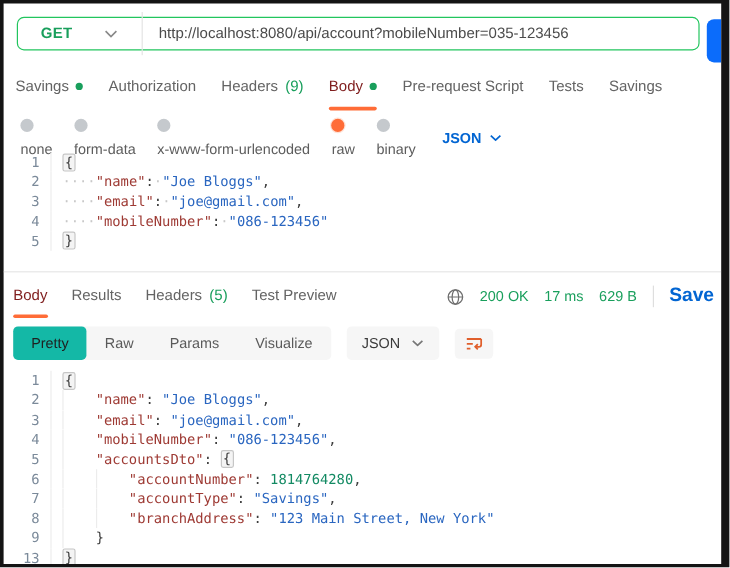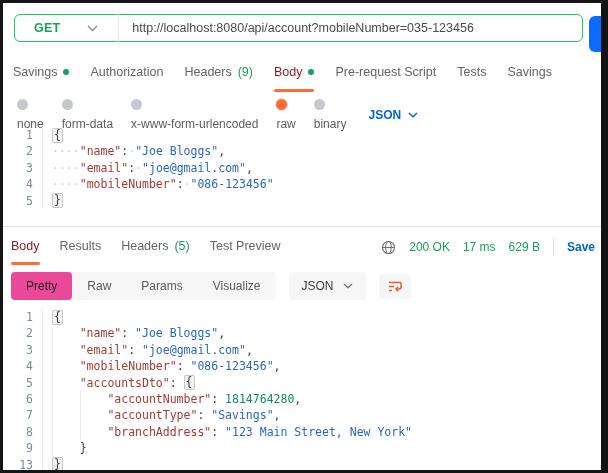--- a/index.html
+++ b/index.html
@@ -49,27 +49,27 @@
 
   .hr1{position:absolute;top:223px;left:0;right:0;height:1px;background:#e6e6e6;}
 
   
   .resphead{position:absolute;top:224px;left:0;right:0;height:38px;display:flex;align-items:flex-end;padding:0 6px 0 8px;box-sizing:border-box;}
   .resptabs{display:flex;gap:20px;}
   .resptabs .tab{padding:10px 0 12px;}
   .status{margin-left:auto;display:flex;align-items:center;gap:13px;padding-bottom:9px;margin-top:42px;}
   .stat{color:var(--green);font-size:12px;white-space:nowrap;}
   .vsep{width:1px;height:18px;background:#dedede;}
-  .save{color:var(--link-blue);font-weight:700;font-size:12px;white-space:nowrap;cursor:pointer;}
+  .save{color:var(--link-blue);font-weight:700;font-size:16px;white-space:nowrap;cursor:pointer;}
 
   
   .views{position:absolute;top:269px;left:8px;display:flex;gap:13px;align-items:center;}
   .vgroup{display:flex;background:#f6f6f6;border-radius:4px;}
   .vbtn{padding:7px 15px;font-size:12px;color:#5a5a5a;border-radius:4px;cursor:pointer;}
-  .vbtn.active{background:#ec4899;color:#1f1f1f;}
+  .vbtn.active{background:#14b8a6;color:#1f1f1f;}
   .jsonbox{display:flex;align-items:center;gap:9px;background:#f6f6f6;border-radius:4px;padding:7px 13px;font-size:12px;color:#3a3a3a;cursor:pointer;}
   .wrapbtn{background:#f6f6f6;border-radius:4px;padding:6px 9px;display:flex;align-items:center;cursor:pointer;}
 </style>
 </head>
 <body>
 
 <div class="frame">
 
   <div class="urlrow">
     <div class="urlbar">

